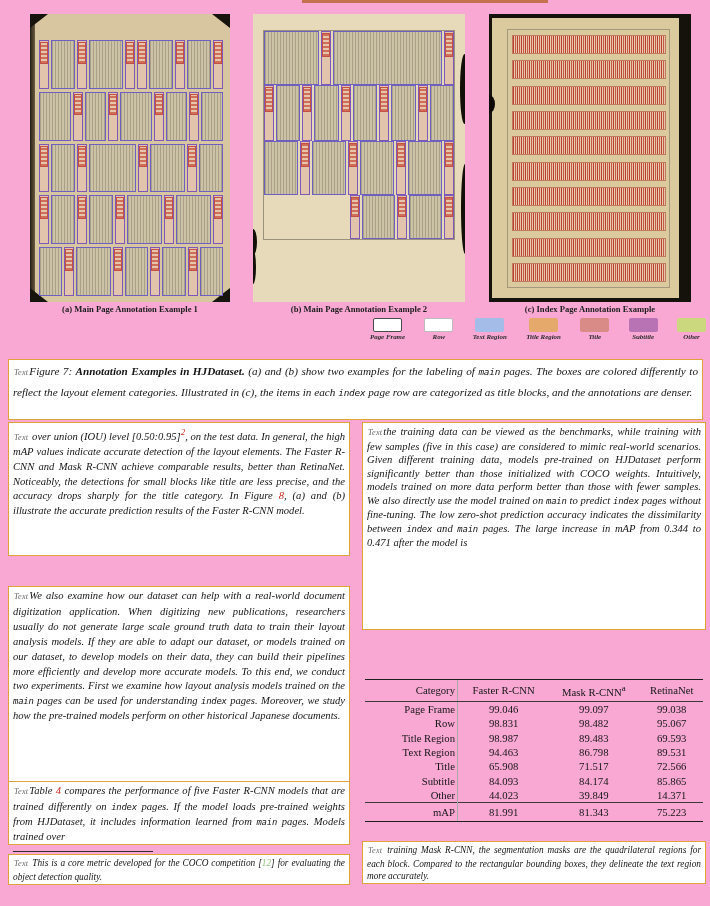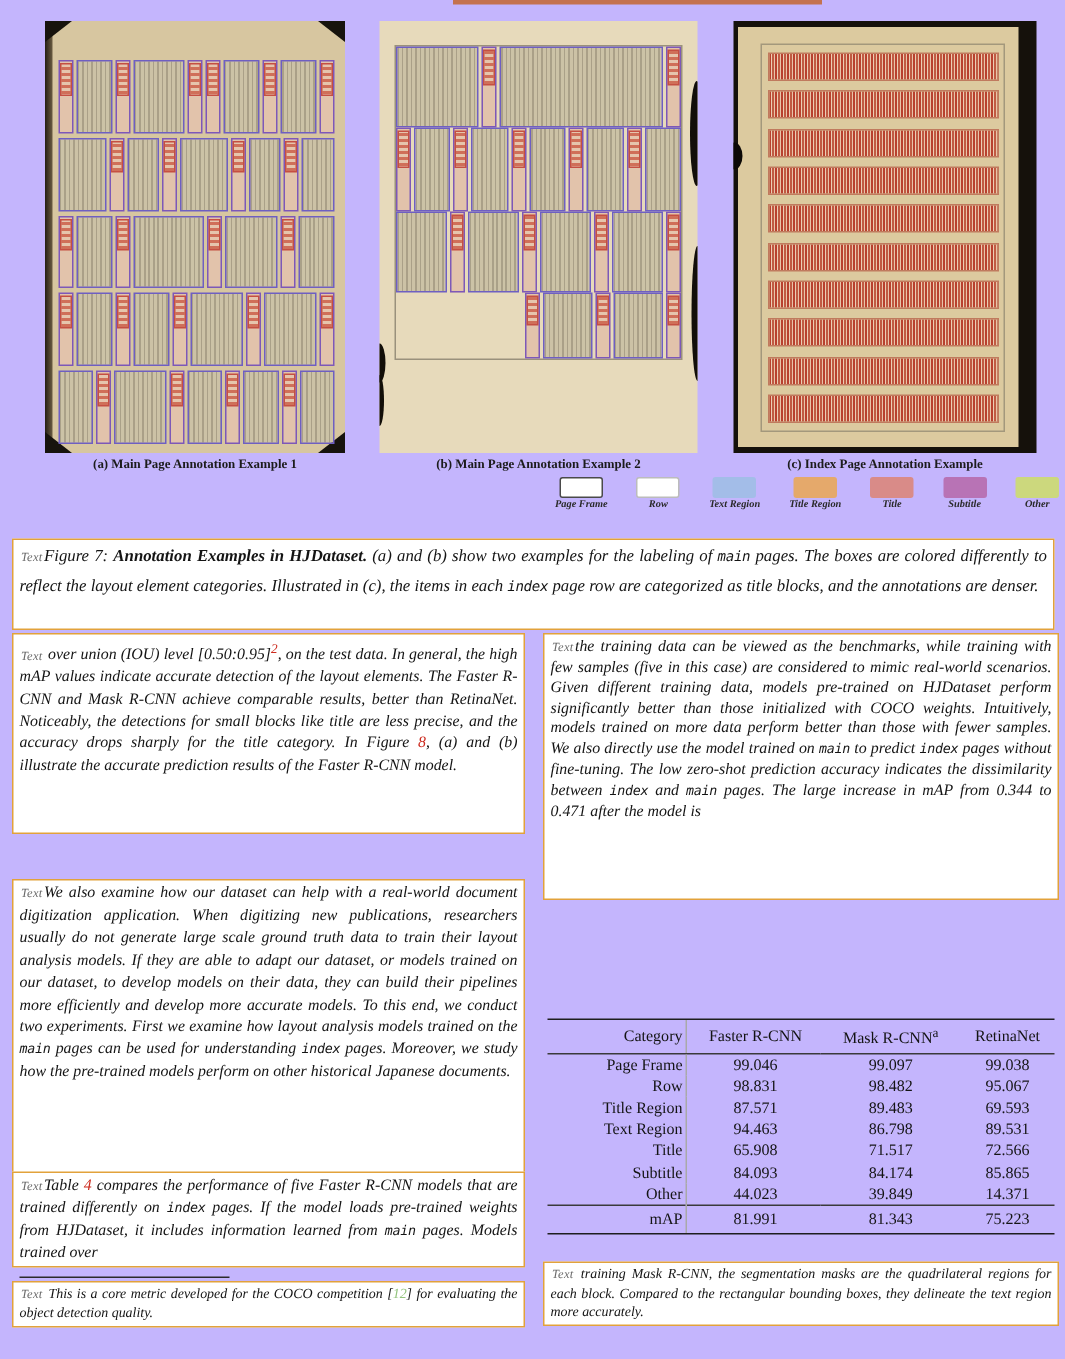--- a/index.html
+++ b/index.html
@@ -1,16 +1,16 @@
 <!DOCTYPE html>
 <html><head>
 <meta charset="utf-8">
 <style>
   html,body{margin:0;padding:0;background:#fff;}
-  .page{position:relative;width:710px;height:906px;background:#c4b5fd;overflow:hidden;
+  .page{position:relative;width:710px;height:906px;background:#f9a8d4;overflow:hidden;
         font-family:"Liberation Serif", serif;color:#141414;}
 
   
   .top-strip{position:absolute;left:302px;top:0;width:246px;height:2.5px;}
 
   
   .thumb{position:absolute;overflow:hidden;}
   .thumb-a{left:30px;top:14px;width:200px;height:288px;background:#d7c6a0;}
   .thumb-b{left:253px;top:14px;width:212px;height:288px;background:#e7dabb;}
   .thumb-c{left:489px;top:14px;width:202px;height:288px;background:#15110b;}
@@ -257,21 +257,21 @@
   <div class="abox para lh-b" style="left: 8px; top: 781px; width: 342px; height: 64px; border-color: rgb(226, 162, 59);">
     <span class="chip">Text</span><span>Table </span><a class="red" href="#">4</a><span> compares the performance of five Faster R-CNN models that are trained differently on </span><span class="mono">index</span><span> pages.  If the model loads pre-trained weights from HJDataset, it includes information learned from </span><span class="mono">main</span><span> pages. Models trained over</span>
   </div>
 
   <div class="fnrule"></div>
 
   <div class="abox fnote" style="left: 8px; top: 854px; width: 342px; height: 31px; border-color: rgb(226, 162, 59);">
     <span class="chip">Text</span> <span>This is a core metric developed for the COCO competition [</span><a class="green" href="#">12</a><span>] for evaluating the object detection quality.</span>
   </div>
 
-  <div class="abox para lh-c" style="left: 362px; top: 422px; width: 344px; height: 178px; border-color: rgb(226, 162, 59);">
+  <div class="abox para lh-c" style="left: 362px; top: 422px; width: 344px; height: 208px; border-color: rgb(226, 162, 59);">
     <span class="chip">Text</span><span>the training data can be viewed as the benchmarks, while training with few samples (five in this case) are considered to mimic real-world scenarios.  Given different training data, models pre-trained on HJDataset perform significantly better than those initialized with COCO weights.  Intuitively, models trained on more data perform better than those with fewer samples.  We also directly use the model trained on </span><span class="mono">main</span><span> to predict </span><span class="mono">index</span><span> pages without fine-tuning.  The low zero-shot prediction accuracy indicates the dissimilarity between </span><span class="mono">index</span><span> and </span><span class="mono">main</span><span> pages.  The large increase in mAP from 0.344 to 0.471 after the model is</span>
   </div>
 
 
   <div class="t3wrap">
     <table class="t3">
       <thead>
         <tr>
           <th>Category</th>
           <th>Faster R-CNN</th>
@@ -287,21 +287,21 @@
             <td>99.038</td>
           </tr>
           <tr>
             <td>Row</td>
             <td>98.831</td>
             <td>98.482</td>
             <td>95.067</td>
           </tr>
           <tr>
             <td>Title Region</td>
-            <td>87.571</td>
+            <td>98.987</td>
             <td>89.483</td>
             <td>69.593</td>
           </tr>
           <tr>
             <td>Text Region</td>
             <td>94.463</td>
             <td>86.798</td>
             <td>89.531</td>
           </tr>
           <tr>

